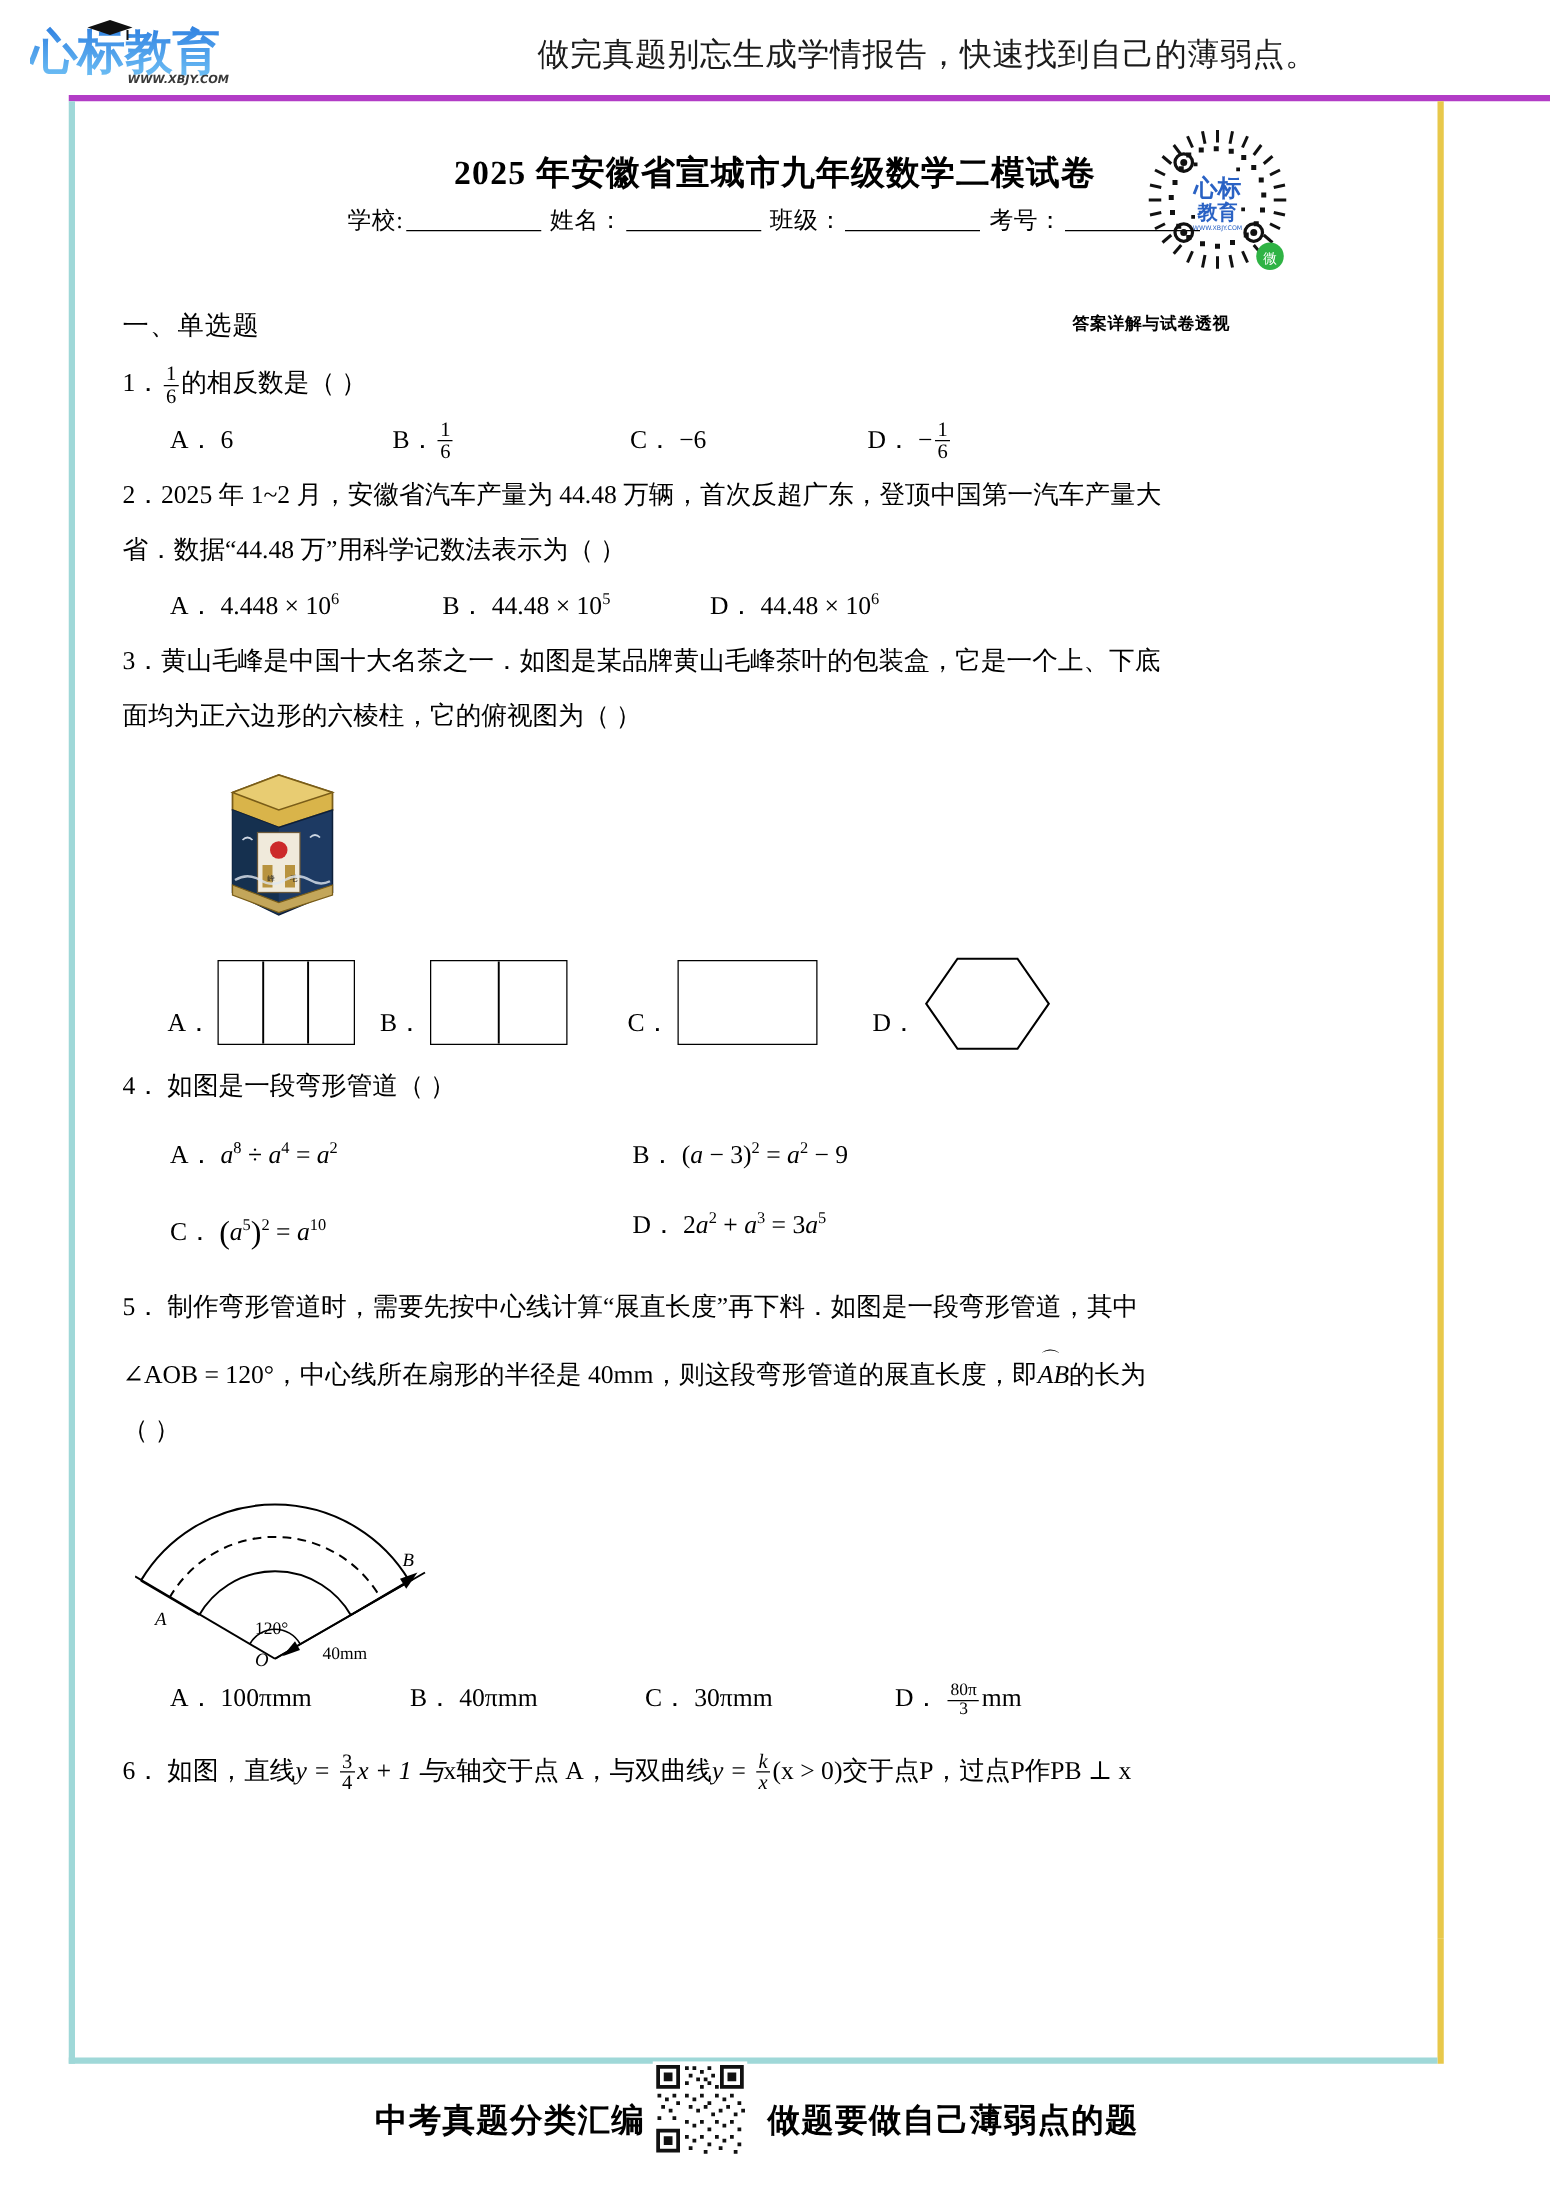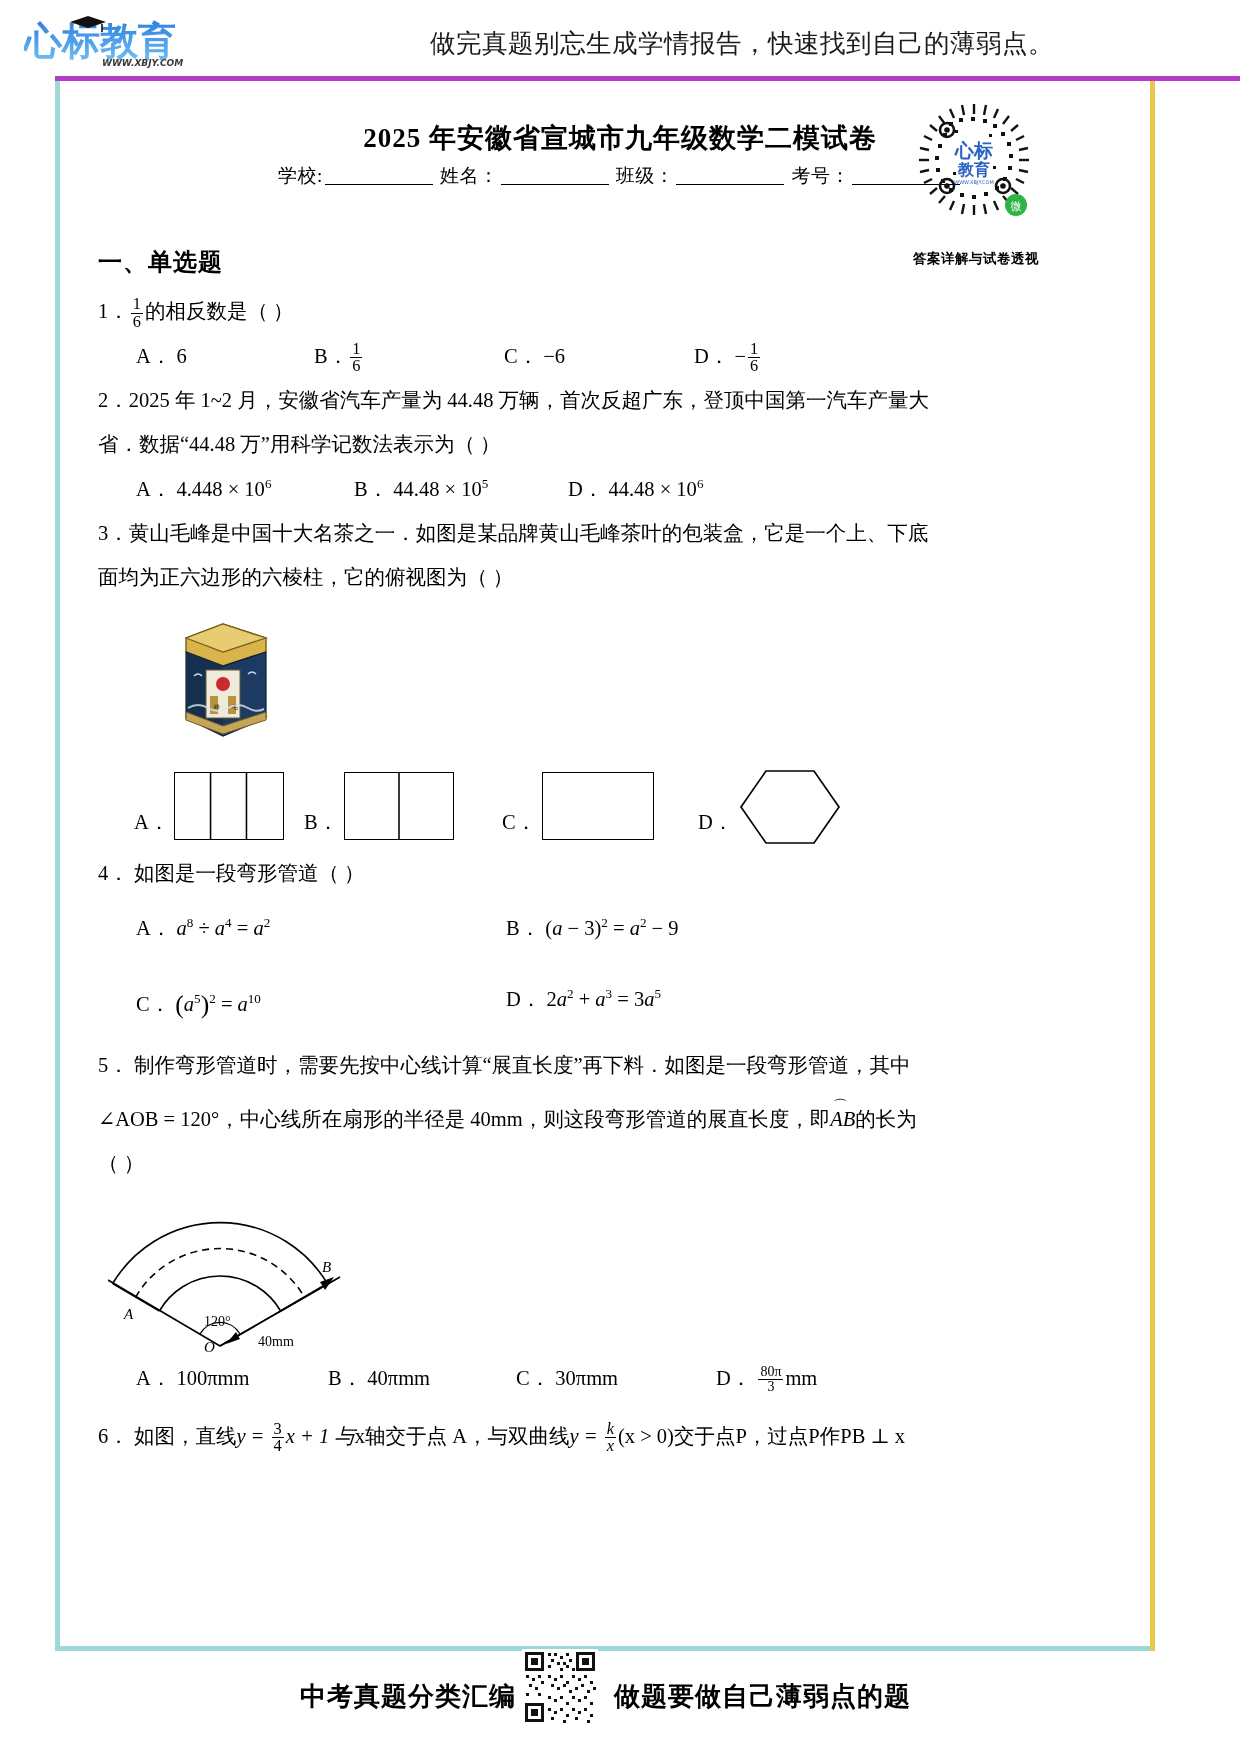--- a/index.html
+++ b/index.html
@@ -68,30 +68,30 @@
   .info-line .blank {
     display:inline-block; border-bottom:1.5px solid #000;
     width:108px; height:19px; vertical-align:-3px; margin:0 2px;
   }
 
   
   .qr-header {
     position:absolute; left:915px; top:100px; width:118px; height:118px;
   }
   .qr-caption {
-    position:absolute; left:896px; top:250px; width:160px;
-    text-align:center; font-size:13.5px; font-weight:bold;
+    position:absolute; left:858px; top:250px; width:160px;
+    font-size:13.5px; font-weight:bold;
     font-family:"Liberation Sans","DejaVu Sans",sans-serif;
     letter-spacing:0.5px;
   }
 
   
   .content { position:absolute; left:98px; top:246px; width:960px; }
   .section-heading {
-    font-size:24px; font-weight:bold;
+    font-size:21px; font-weight:normal;
     font-family:"Liberation Sans","DejaVu Sans",sans-serif;
     margin:0 0 14px 0; letter-spacing:1px;
   }
   .q { font-size:20.5px; line-height:1.95; margin:0 0 4px 0; }
   .opts {
     font-size:20.5px; line-height:2.0;
     display:flex; margin:2px 0 4px 0;
   }
   .opts > span { display:inline-block; }
   .indent { padding-left:38px; }
@@ -368,21 +368,21 @@
     <span>4．</span>&nbsp;<span>如图是一段弯形管道（   ）</span>
   </div>
   <div class="opts indent" style="margin-top:14px">
     <span style="width:370px">
       <span>A．</span>&nbsp;<span class="it">a</span><sup class="num">8</sup> ÷ <span class="it">a</span><sup class="num">4</sup> = <span class="it">a</span><sup class="num">2</sup>
     </span>
     <span>
       <span>B．</span>&nbsp;(<span class="it">a</span> − 3)<sup class="num">2</sup> = <span class="it">a</span><sup class="num">2</sup> − 9
     </span>
   </div>
-  <div class="opts indent" style="margin-top:30px">
+  <div class="opts indent" style="margin-top:15px">
     <span style="width:370px">
       <span>C．</span>&nbsp;<span style="font-size:1.25em;vertical-align:-0.07em">(</span><span class="it">a</span><sup class="num">5</sup><span style="font-size:1.25em;vertical-align:-0.07em">)</span><sup class="num">2</sup> = <span class="it">a</span><sup class="num">10</sup>
     </span>
     <span>
       <span>D．</span>&nbsp;2<span class="it">a</span><sup class="num">2</sup> + <span class="it">a</span><sup class="num">3</sup> = 3<span class="it">a</span><sup class="num">5</sup>
     </span>
   </div>
 
   <div class="q" style="margin-top:16px">
     <span>5．</span>&nbsp;<span>制作弯形管道时，需要先按中心线计算“展直长度”再下料．如图是一段弯形管道，其中</span>

